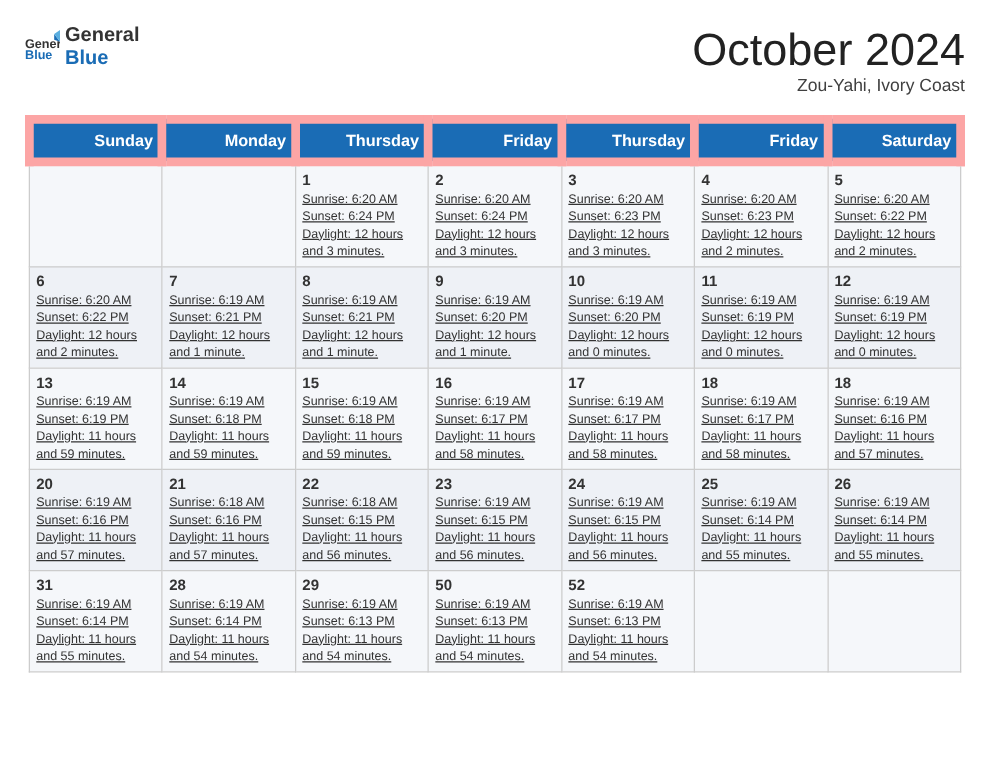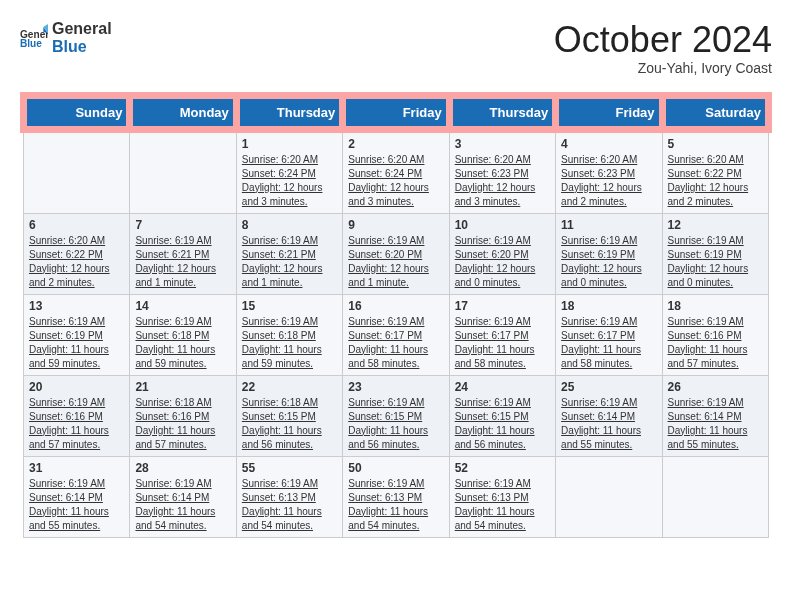--- a/index.html
+++ b/index.html
@@ -288,21 +288,21 @@
 Sunset: 6:14 PM
 Daylight: 11 hours and 55 minutes.</div>
         </td>
         <td>
           <span class="day-num">28</span>
           <div class="day-info">Sunrise: 6:19 AM
 Sunset: 6:14 PM
 Daylight: 11 hours and 54 minutes.</div>
         </td>
         <td>
-          <span class="day-num">55</span>
+          <span class="day-num">29</span>
           <div class="day-info">Sunrise: 6:19 AM
 Sunset: 6:13 PM
 Daylight: 11 hours and 54 minutes.</div>
         </td>
         <td>
           <span class="day-num">50</span>
           <div class="day-info">Sunrise: 6:19 AM
 Sunset: 6:13 PM
 Daylight: 11 hours and 54 minutes.</div>
         </td>

